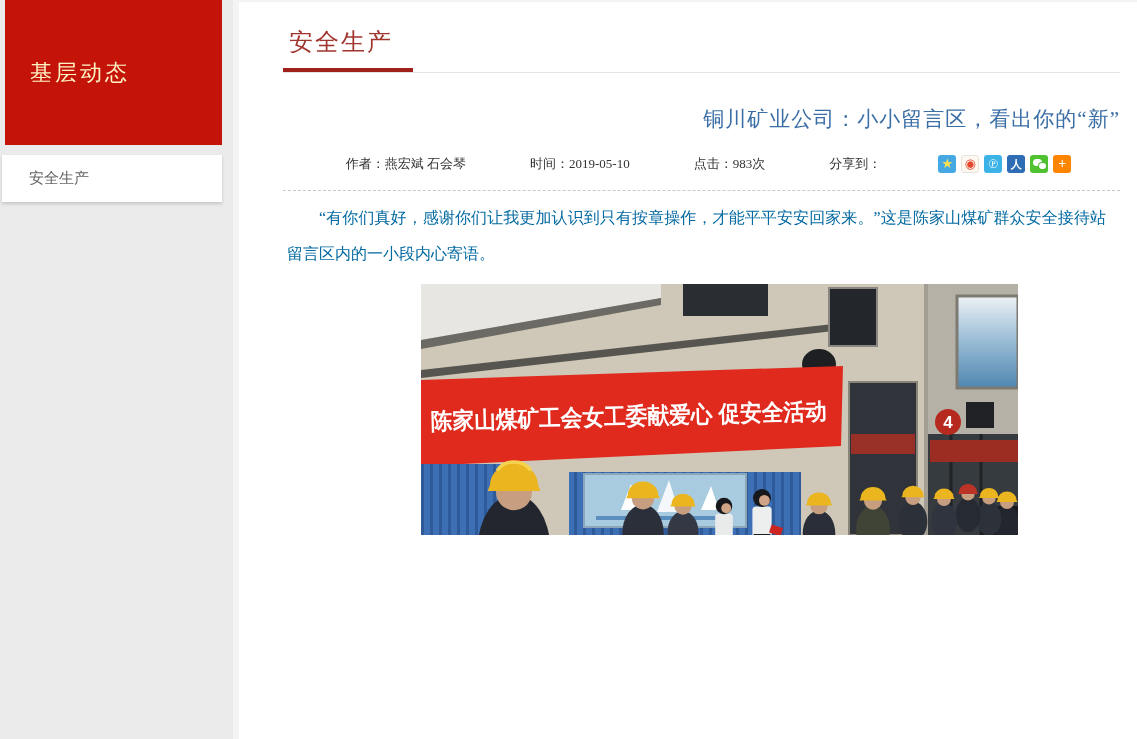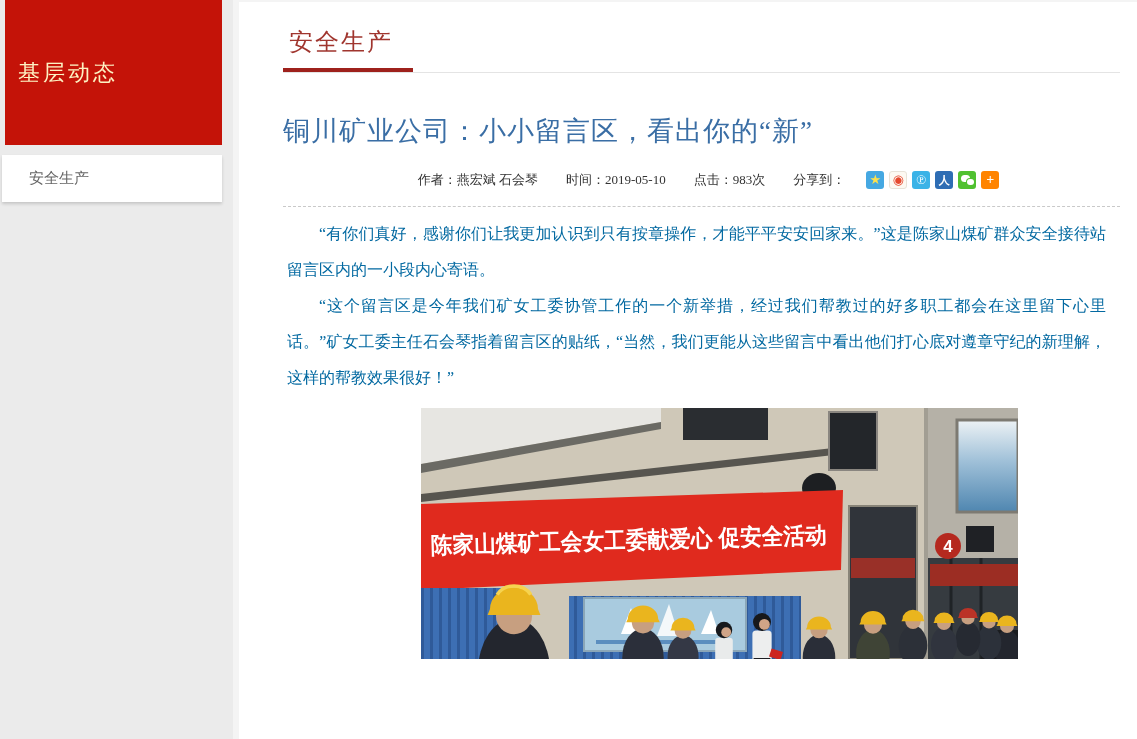--- a/index.html
+++ b/index.html
@@ -5,21 +5,21 @@
   html,body{margin:0;padding:0;}
   body{
     width:1137px;height:739px;overflow:hidden;position:relative;
     background:#ffffff;
     font-family:"Liberation Sans","DejaVu Sans",sans-serif;
   }
   
   .sidebar{position:absolute;left:0;top:0;width:233px;height:739px;background:#ebebeb;}
   .side-head{
     margin-left:5px;width:217px;height:145px;background:#c41308;
-    box-sizing:border-box;padding:58px 0 0 13px;
+    box-sizing:border-box;padding:58px 0 0 25px;
   }
   .side-head .side-title{
     color:#fdf2c3;font-size:22px;letter-spacing:3px;
     font-family:"Liberation Serif","DejaVu Serif",serif;
   }
   .side-menu{margin-top:10px;}
   .side-item{
     margin:0 11px 3px 2px;height:47px;line-height:47px;background:#ffffff;
     padding-left:27px;font-size:15px;color:#666;cursor:pointer;
     box-shadow:0 2px 3px rgba(0,0,0,0.16);
@@ -32,27 +32,28 @@
   }
   .inner{padding:0 17px 0 44px;}
   .section-head{margin-top:24px;}
   .section-title{
     margin:0 0 10px 6px;font-size:24px;font-weight:normal;color:#a0352e;
     font-family:"Liberation Serif","DejaVu Serif",serif;letter-spacing:2px;
   }
   .section-rule{position:relative;height:4px;border-bottom:1px solid #e4e4e4;}
   .section-rule .red-bar{position:absolute;left:0;top:0;width:130px;height:4px;background:#9e211c;}
   .article-title{
-    margin-top:40px;text-align:left;font-size:27px;color:#3a6ea5;
+    margin-top:32px;text-align:right;font-size:21px;color:#3a6ea5;
     font-family:"Liberation Serif","DejaVu Serif",serif;font-weight:normal;letter-spacing:1px;
   }
   .meta-row{
     margin-top:22px;display:flex;justify-content:center;align-items:center;
     font-size:13px;color:#333;
     font-family:"Liberation Serif","DejaVu Serif",serif;
+    gap:36px;
   }
   .meta-item{margin:0 14px;white-space:nowrap;}
   .share-group{display:flex;align-items:center;margin-left:2px;}
   .share-icon{
     width:18px;height:18px;margin-left:5px;border-radius:3px;cursor:pointer;
     display:flex;align-items:center;justify-content:center;
     font-size:12px;line-height:18px;position:relative;overflow:hidden;
   }
   .si-qzone{background:#45a8e2;color:#ffe14d;font-size:13px;}
   .si-weibo{background:#fdf9f2;color:#e6482e;border:1px solid #e8e2d8;box-sizing:border-box;font-size:13px;}
@@ -116,21 +117,20 @@
         <span class="share-icon si-renren">人</span>
         <span class="share-icon si-wechat"></span>
         <span class="share-icon si-more">+</span>
       </span>
     </div>
 
     <div class="dash-rule"></div>
 
     <div class="article-body">
       <p>“有你们真好，感谢你们让我更加认识到只有按章操作，才能平平安安回家来。”这是陈家山煤矿群众安全接待站留言区内的一小段内心寄语。</p>
-      <p>“这个留言区是今年我们矿女工委协管工作的一个新举措，经过我们帮教过的好多职工都会在这里留下心里话。”矿女工委主任石会琴指着留言区的贴纸，“当然，我们更能从这些留言中看出他们打心底对遵章守纪的新理解，这样的帮教效果很好！”</p>
     </div>
 
     <div class="photo-wrap">
       <svg viewBox="0 0 597 251" width="597" height="251">
         <defs>
           <pattern id="corr" width="9" height="10" patternUnits="userSpaceOnUse">
             <rect width="9" height="10" fill="#3d6fb4"></rect>
             <rect width="3" height="10" fill="#2f5a99"></rect>
           </pattern>
           <linearGradient id="lake" x1="0" y1="0" x2="0" y2="1">

